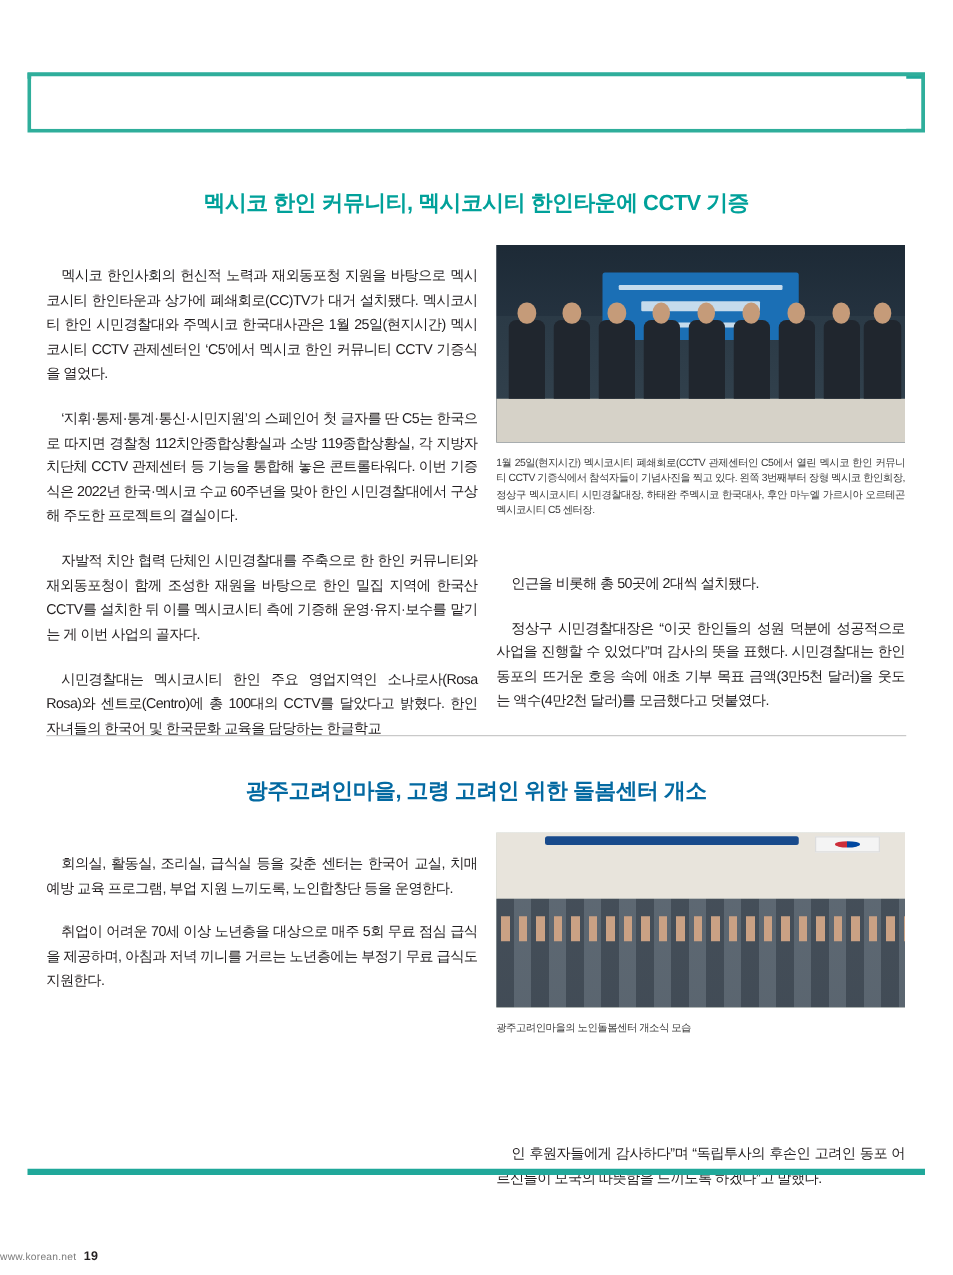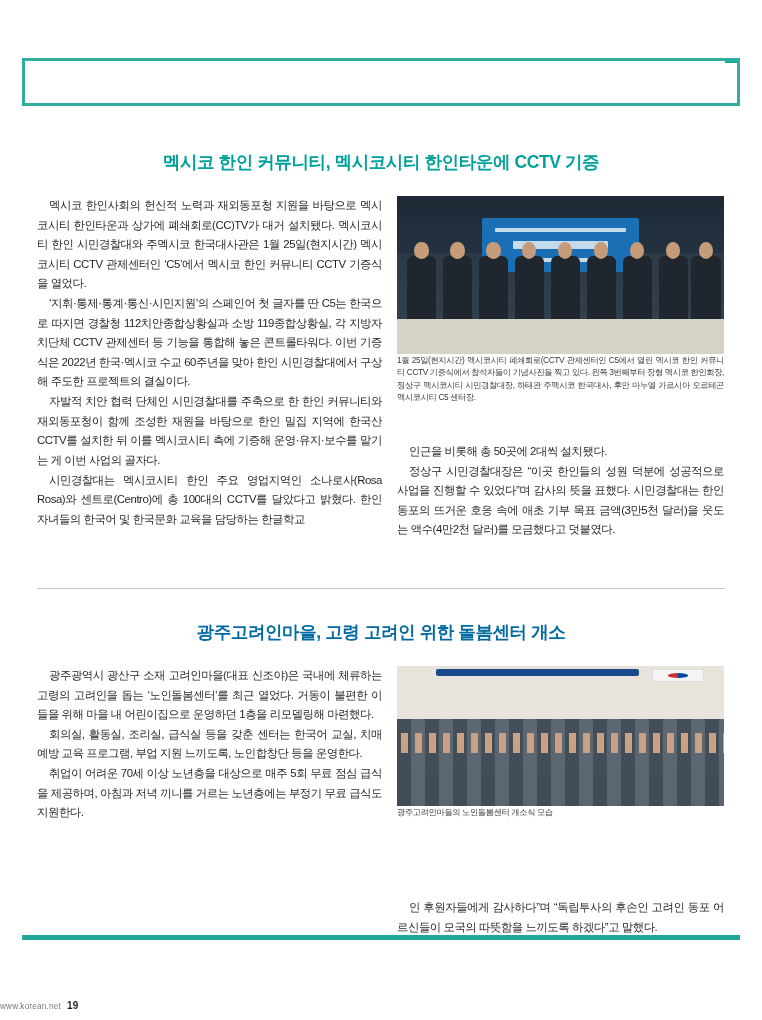--- a/index.html
+++ b/index.html
@@ -77,21 +77,21 @@
   }
 
   .col-text {
     font-size: 11.4px;
     line-height: 1.72;
     text-align: justify;
     letter-spacing: -0.45px;
     color: #231f20;
   }
   .col-text p {
-    margin: 0 0 0 0;
+    margin: 16px 0 0 0;
     text-indent: 12px;
   }
 
   
   .a1-left {
     position: absolute;
     left: 15px;
     top: 0;
     width: 345px;
   }
@@ -106,21 +106,21 @@
     background: #6b7a86;
     display: block;
     position: relative;
     overflow: hidden;
   }
   .caption {
     font-size: 8.3px;
     line-height: 1.5;
     letter-spacing: -0.4px;
     color: #3b3b3b;
-    margin-top: 0;
+    margin-top: 10px;
     text-align: justify;
   }
   .a1-lower-right {
     position: absolute;
     left: 375px;
     top: 246px;
     width: 327px;
   }
 
   
@@ -339,21 +339,20 @@
   </div>
 
   <div class="divider"></div>
 
   <div class="article article-2">
     <h1 class="article-title title-green">광주고려인마을, 고령 고려인 위한 돌봄센터 개소</h1>
 
     <div class="cols" style="height:290px;">
 
       <div class="a2-left col-text">
-        <p>광주광역시 광산구 소재 고려인마을(대표 신조야)은 국내에 체류하는 고령의 고려인을 돕는 ‘노인돌봄센터’를 최근 열었다. 거동이 불편한 이들을 위해 마을 내 어린이집으로 운영하던 1층을 리모델링해 마련했다.</p>
         <p>회의실, 활동실, 조리실, 급식실 등을 갖춘 센터는 한국어 교실, 치매 예방 교육 프로그램, 부업 지원 느끼도록, 노인합창단 등을 운영한다.</p>
         <p>취업이 어려운 70세 이상 노년층을 대상으로 매주 5회 무료 점심 급식을 제공하며, 아침과 저녁 끼니를 거르는 노년층에는 부정기 무료 급식도 지원한다.</p>
       </div>
 
       <div class="a2-right">
         <div class="photo photo-2">
           <div class="p2-wall">
             <div class="p2-banner"></div>
             <div class="p2-flag"></div>
           </div>

